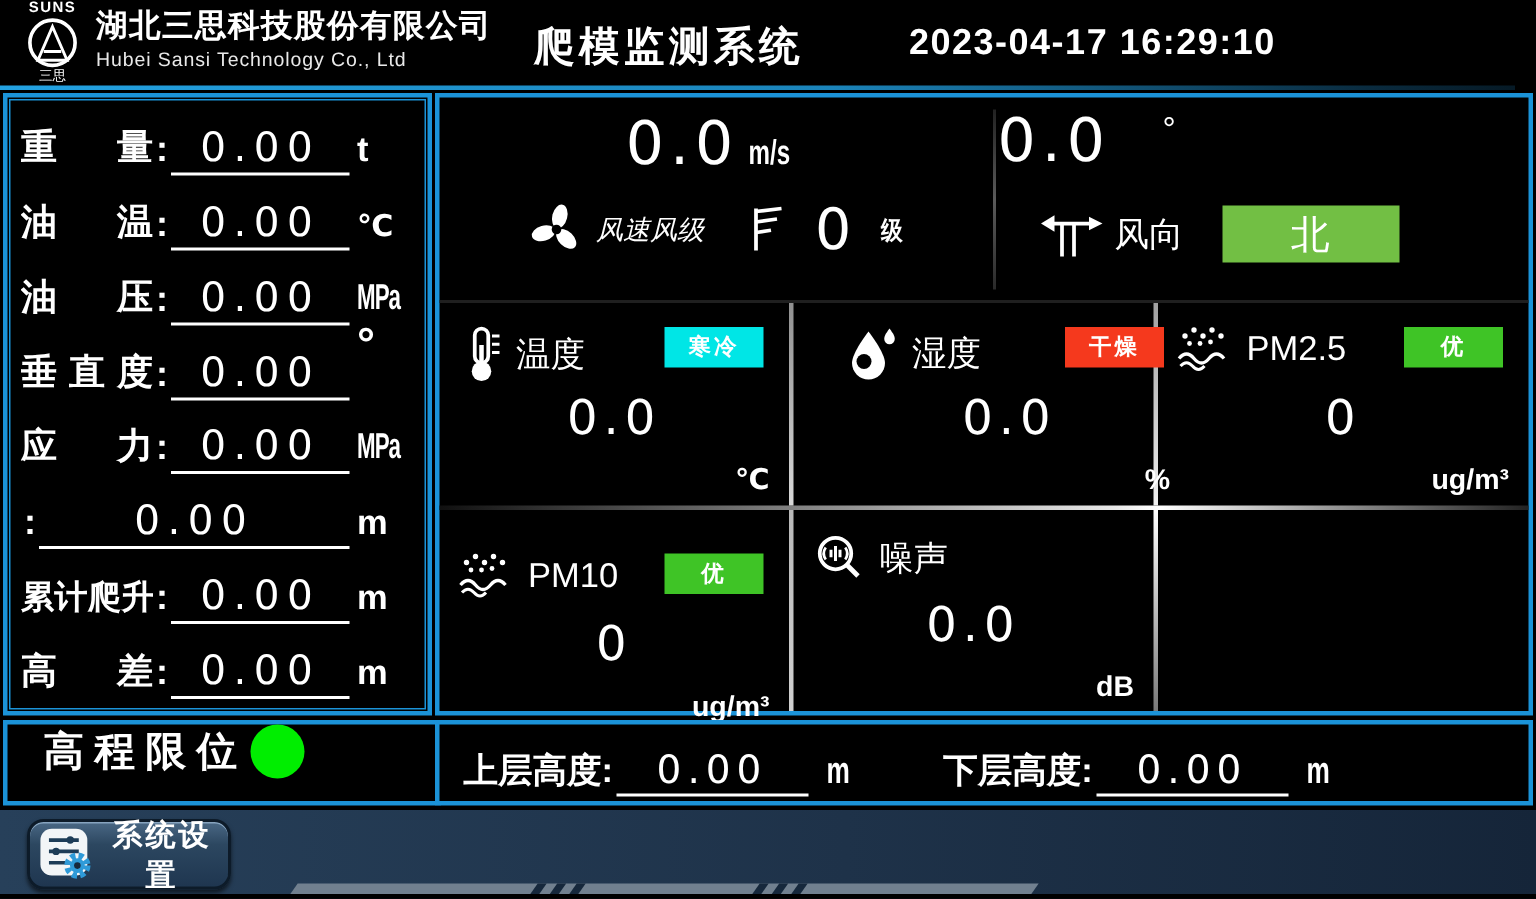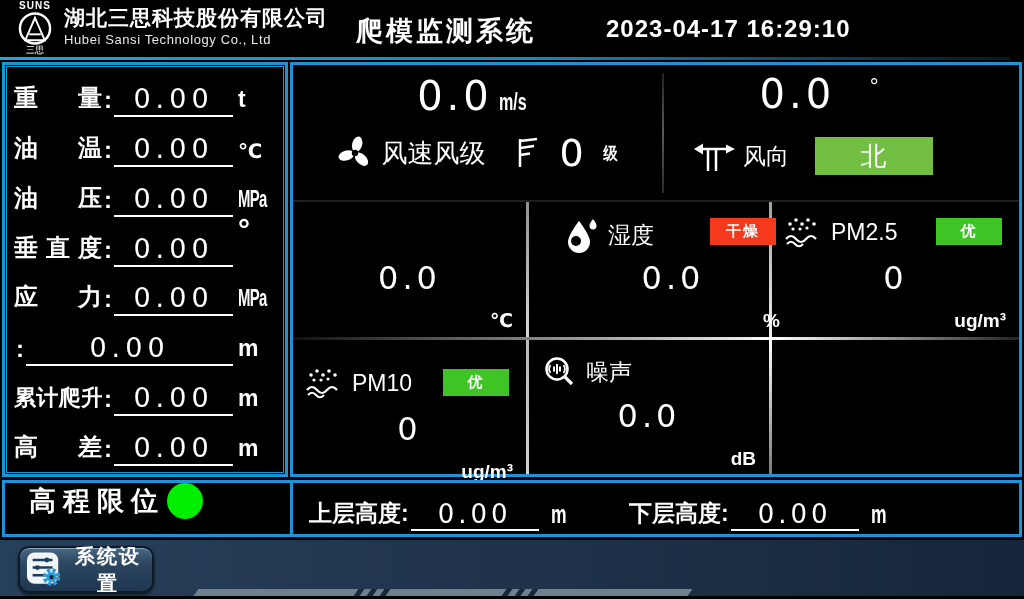--- a/index.html
+++ b/index.html
@@ -40,27 +40,27 @@
 
   
   .main-panel{left:290px;top:62px;width:732px;height:415px;}
   .divider{position:absolute;}
 
   .wind-left{position:absolute;left:0;top:0;width:370px;height:136px;}
   .ws-top{margin-top:8px;text-align:center;}
   .bigval{font-size:40px;letter-spacing:4px;font-family:"DejaVu Sans",sans-serif;}
   .unit-ms{display:inline-block;font-size:23px;font-weight:bold;transform:scaleX(.7);transform-origin:left bottom;margin-left:2px;}
   .ws-bottom{position:absolute;left:0;top:66px;width:100%;display:flex;align-items:center;justify-content:center;}
-  .ws-label{font-size:26px;margin-left:8px;}
+  .ws-label{font-size:18px;margin-left:8px;font-style:italic;}
   .flag-wrap{margin-left:30px;}
   .level-val{font-size:38px;margin-left:18px;font-family:"DejaVu Sans",sans-serif;}
   .level-unit{font-size:17px;font-weight:bold;margin-left:18px;transform:scaleX(.85);}
 
   .wind-right{position:absolute;left:372px;top:0;width:354px;height:136px;}
-  .wd-top{margin-top:6px;text-align:center;padding-right:46px;}
+  .wd-top{margin-top:6px;text-align:left;padding-right:46px;}
   .deg{display:inline-block;font-size:22px;position:relative;top:-14px;margin-left:30px;}
   .wd-bottom{position:absolute;left:0;top:72px;width:100%;display:flex;align-items:center;padding-left:26px;box-sizing:border-box;}
   .wd-label{font-size:23px;margin-left:6px;}
   .north-btn{margin-left:26px;width:118px;height:38px;border:none;display:flex;align-items:center;justify-content:center;
              font-size:26px;color:#fff;font-family:inherit;letter-spacing:1px;}
 
   .env-grid{position:absolute;left:0;top:136px;width:726px;height:273px;}
   .cell{position:absolute;height:136px;}
   .cell-head{display:flex;align-items:center;padding:15px 0 0 12px;}
   .clabel{font-size:23px;margin-left:9px;}
@@ -229,20 +229,32 @@
     <div class="divider" style="left:0;top:135px;width:726px;height:2px;background:#1f1f1f;"></div>
     <div class="divider" style="left:0;top:272px;width:726px;height:3px;background:linear-gradient(to right,#101010,#8a8a8a 35%,#e8e8e8 62%,#fff 66%,#222 100%);"></div>
     <div class="divider" style="left:233px;top:137px;width:3px;height:135px;background:linear-gradient(#909090,#d8d8d8);"></div>
     <div class="divider" style="left:476px;top:137px;width:3px;height:135px;background:linear-gradient(#a0a0a0,#f0f0f0);"></div>
     <div class="divider" style="left:233px;top:275px;width:3px;height:134px;background:linear-gradient(#b8b8b8,#d0d0d0);"></div>
     <div class="divider" style="left:476px;top:275px;width:3px;height:134px;background:linear-gradient(#ffffff,#7a7a7a);"></div>
 
     <div class="env-grid">
 
       <div class="cell" style="left:0;top:0;width:233px;">
+        <div class="cell-head">
+          <span>
+            <svg width="30" height="40" viewBox="0 0 30 40">
+              <rect x="11.5" y="3" width="9" height="23" rx="4.5" fill="none" stroke="#fff" stroke-width="2.5"></rect>
+              <circle cx="16" cy="31.5" r="6.5" fill="#fff"></circle>
+              <rect x="14.5" y="14" width="3" height="15" fill="#fff"></rect>
+              <path d="M23 8 h5 M23 13.5 h5 M23 19 h5" stroke="#fff" stroke-width="2"></path>
+            </svg>
+          </span>
+          <span class="clabel">温度</span>
+          <span class="badge" style="background: rgb(0, 230, 230);">寒冷</span>
+        </div>
         <div class="cvalue">0.0</div>
         <div class="cunit">℃</div>
       </div>
 
       <div class="cell" style="left:236px;top:0;width:240px;margin-left:24px;">
         <div class="cell-head">
           <span>
             <svg width="34" height="38" viewBox="0 0 34 38">
               <path d="M14 5 C14 5 3 19 3 26 a11 11 0 0 0 22 0 C25 19 14 5 14 5 Z" fill="#fff"></path>
               <circle cx="11" cy="25" r="5" fill="#000"></circle>

